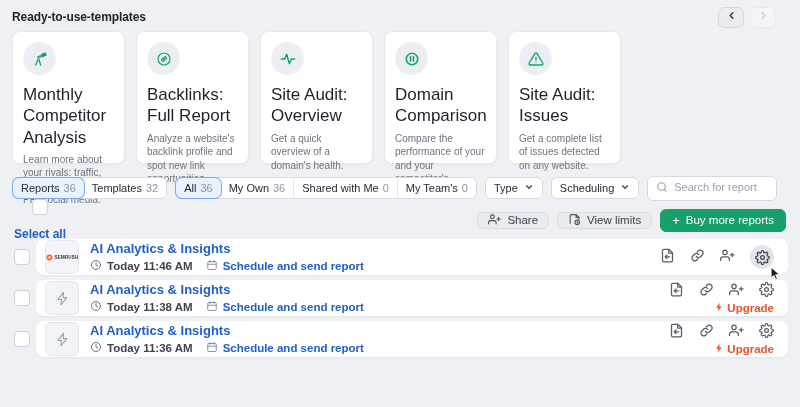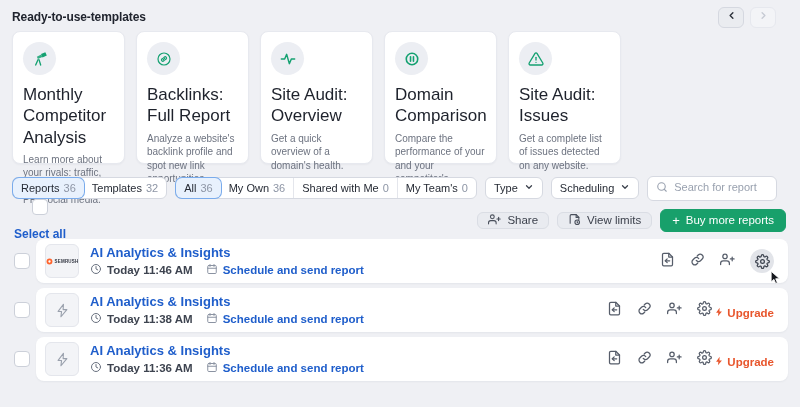--- a/index.html
+++ b/index.html
@@ -58,36 +58,36 @@
               border-radius:6px; padding:0 10px; font-size:11.5px; color:#3c414c; font-weight:500; cursor:pointer; }
   .btn-gray svg { width:13px; height:13px; color:#4a505c; }
   .btn-green { display:flex; gap:6px; align-items:center; background:#18a06b; border:1px solid #18a06b;
                border-radius:6px; padding:4px 11px; font-size:11.5px; color:#fff; font-weight:500; cursor:pointer; }
   .btn-green .plus { font-size:13px; font-weight:400; line-height:1; }
 
   
   .rows { margin-top:7px; display:flex; flex-direction:column; gap:5px; }
   .row-line { display:flex; align-items:center; gap:6px; }
   .row-line .checkbox { margin-left:2px; }
-  .row-card { flex:1; background:#fff; border-radius:8px; height:44px; display:flex; align-items:center;
+  .row-card { flex:1; background:#fff; border-radius:8px; height:36px; display:flex; align-items:center;
               padding:0 14px 0 9px; box-shadow:0 1px 2px rgba(25,30,50,.05); }
   .thumb { width:34px; height:34px; background:#f3f4f7; border:1px solid #e4e6ec; border-radius:6px;
            display:flex; align-items:center; justify-content:center; margin-right:11px; flex:none; }
   .thumb .bolt { width:15px; height:15px; color:#9aa1ad; }
   .sem-logo { display:flex; align-items:center; gap:2px; }
   .sem-logo svg { width:7px; height:7px; }
   .sem-logo .sem-txt { font-size:4.5px; font-weight:700; color:#30343f; letter-spacing:.2px; }
   .row-text { display:flex; flex-direction:column; gap:3px; }
   .row-title { font-size:13px; font-weight:700; color:#1f5ecb; cursor:pointer; }
   .row-meta { display:flex; align-items:center; gap:5px; font-size:11.5px; color:#3e4450; font-weight:600; }
   .row-meta svg { width:12px; height:12px; }
   .clock-ic { color:#6a7280; }
   .cal-ic { color:#8b93a2; margin-left:8px; }
   .sched-link { color:#1f5ecb; cursor:pointer; }
-  .row-actions { margin-left:auto; display:flex; flex-direction:row; align-items:flex-end; gap:2px; }
+  .row-actions { margin-left:auto; display:flex; flex-direction:column; align-items:flex-end; gap:2px; }
   .icons-line { display:flex; gap:15px; align-items:center; color:#565d6a; }
   .icons-line svg { width:15px; height:15px; cursor:pointer; }
   .gear-wrap { width:24px; height:24px; border-radius:50%; background:#e2e4e9; display:flex;
                align-items:center; justify-content:center; position:relative; cursor:pointer; }
   .gear-wrap svg { width:15px; height:15px; }
   .cursor-arrow { position:absolute; right:-8px; bottom:-11px; width:14px; height:14px; }
   .upgrade { display:flex; gap:3px; align-items:center; color:#e8562d; font-size:11.5px; font-weight:700; cursor:pointer; }
   .upgrade svg { width:10px; height:10px; }
 </style>
 </head>

